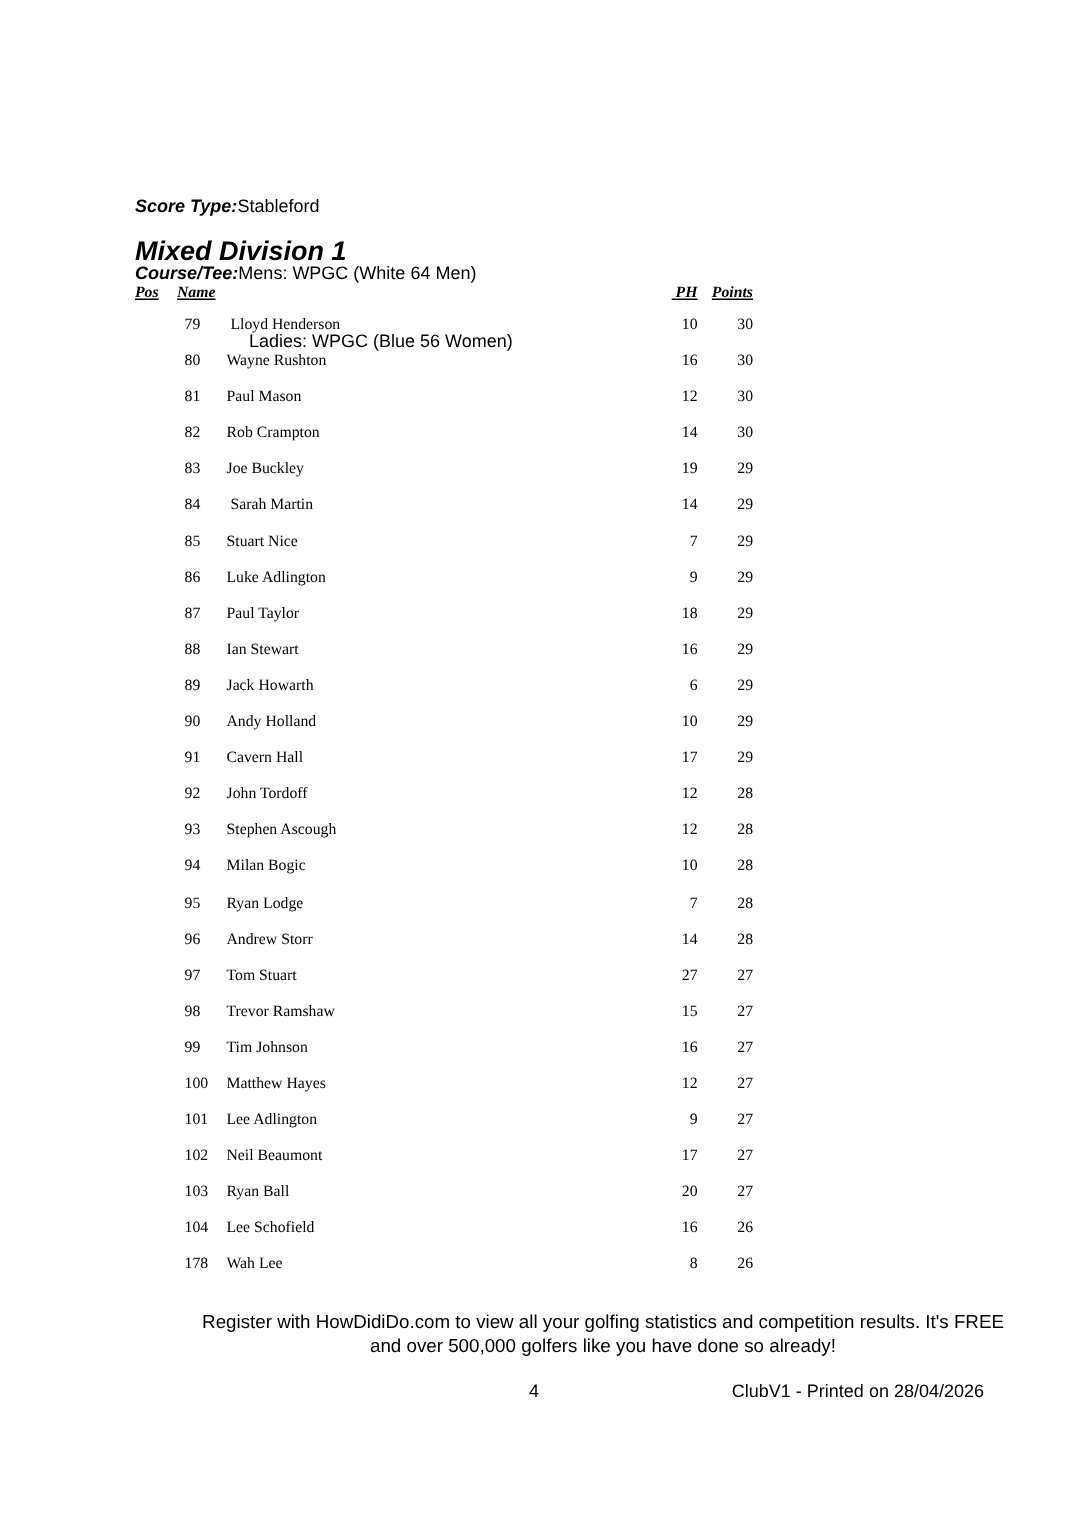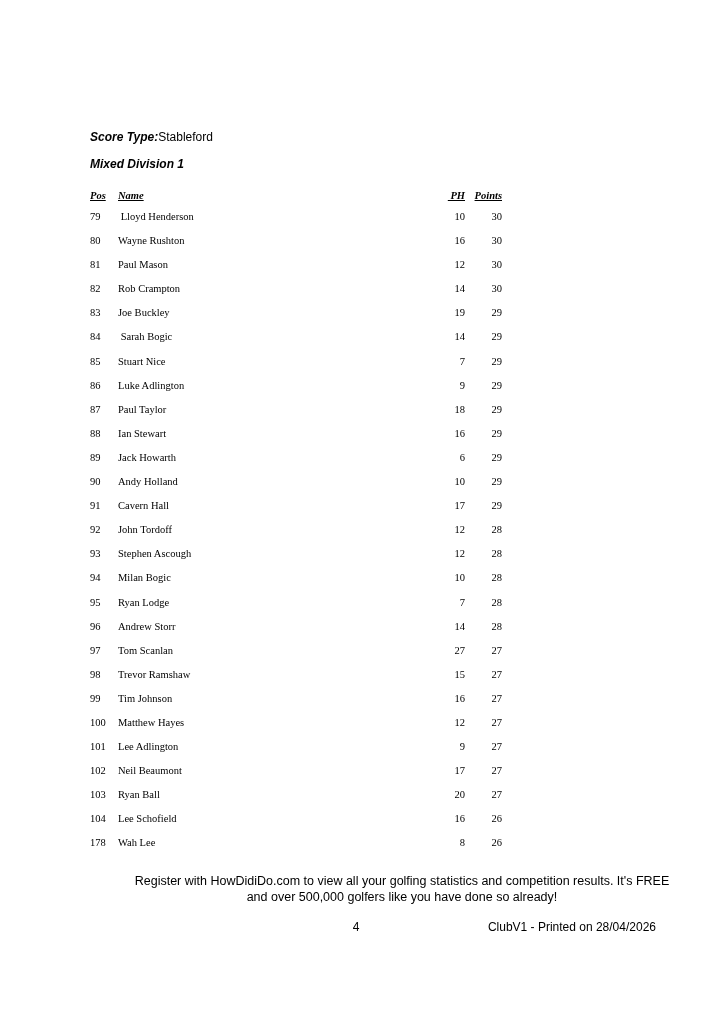--- a/index.html
+++ b/index.html
@@ -24,42 +24,42 @@
     white-space: pre;
   }
   .meta-label { font-weight: bold; font-style: italic; }
   .meta-indent { padding-left: 76px; }
 
   
   .division-title {
     position: absolute;
     left: 90px;
     top: 157px;
-    font-size: 12px;
+    font-size: 18px;
     font-weight: bold;
     font-style: italic;
   }
 
   
   .results {
     position: absolute;
     left: 90px;
     top: 190px;
     width: 412px;
     font-size: 10.5px;
     font-family: Liberation Serif, serif;
   }
   .thead { position: relative; height: 21px; line-height: 12px; }
   .hdr {
     font-weight: bold;
     font-style: italic;
     text-decoration: underline;
     white-space: pre;
   }
-  .row { position: relative; height: 24.1px; line-height: 12px; }
+  .row { position: relative; height: 24.1px; line-height: 12px; margin-left: 33px; }
   .c-pos    { position: absolute; left: 0; }
   .c-name   { position: absolute; left: 28px; white-space: pre; }
   .c-ph     { position: absolute; right: 37px; text-align: right; }
   .c-points { position: absolute; right: 0;   }
 
   
   .promo {
     position: absolute;
     left: 0;
     top: 873px;
@@ -86,20 +86,22 @@
     font-size: 12px;
   }
 </style>
 </head>
 <body>
 
 <div class="page">
 
   <div class="meta">
     <div class="meta-line"><span class="meta-label">Score Type:</span><span>Stableford</span></div>
+    <div class="meta-line"><span class="meta-label">Course/Tee:</span><span>Mens: WPGC (White 64 Men)</span></div>
+    <div class="meta-line meta-indent"><span>Ladies: WPGC (Blue 56 Women)</span></div>
   </div>
 
   <h1 class="division-title">Mixed Division 1</h1>
 
   <div class="results">
     <div class="thead">
       <span class="c-pos hdr">Pos</span>
       <span class="c-name hdr">Name</span>
       <span class="c-ph hdr"> PH</span>
       <span class="c-points hdr">Points</span>
@@ -131,21 +133,21 @@
         <span class="c-points">30</span>
       </div>
         <div class="row">
         <span class="c-pos">83</span>
         <span class="c-name">Joe Buckley</span>
         <span class="c-ph">19</span>
         <span class="c-points">29</span>
       </div>
         <div class="row">
         <span class="c-pos">84</span>
-        <span class="c-name"> Sarah Bogic</span>
+        <span class="c-name"> Sarah Martin</span>
         <span class="c-ph">14</span>
         <span class="c-points">29</span>
       </div>
         <div class="row">
         <span class="c-pos">85</span>
         <span class="c-name">Stuart Nice</span>
         <span class="c-ph">7</span>
         <span class="c-points">29</span>
       </div>
         <div class="row">
@@ -209,21 +211,21 @@
         <span class="c-points">28</span>
       </div>
         <div class="row">
         <span class="c-pos">96</span>
         <span class="c-name">Andrew Storr</span>
         <span class="c-ph">14</span>
         <span class="c-points">28</span>
       </div>
         <div class="row">
         <span class="c-pos">97</span>
-        <span class="c-name">Tom Scanlan</span>
+        <span class="c-name">Tom Stuart</span>
         <span class="c-ph">27</span>
         <span class="c-points">27</span>
       </div>
         <div class="row">
         <span class="c-pos">98</span>
         <span class="c-name">Trevor Ramshaw</span>
         <span class="c-ph">15</span>
         <span class="c-points">27</span>
       </div>
         <div class="row">

